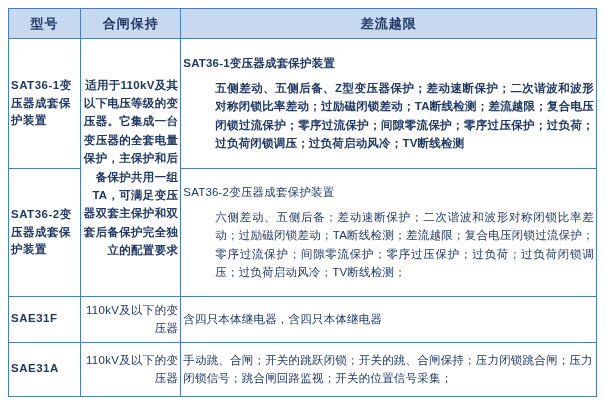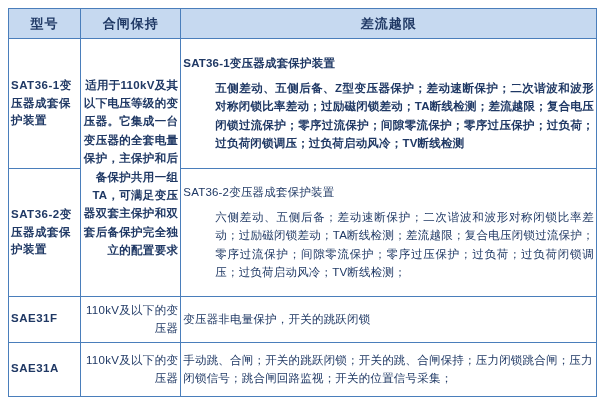--- a/index.html
+++ b/index.html
@@ -113,21 +113,21 @@
       <tr class="row-b">
         <td class="model">SAT36-2变压器成套保护装置</td>
         <td class="func">
           <span class="func-title">SAT36-2变压器成套保护装置</span>
           <span class="func-body">六侧差动、五侧后备；差动速断保护；二次谐波和波形对称闭锁比率差动；过励磁闭锁差动；TA断线检测；差流越限；复合电压闭锁过流保护；零序过流保护；间隙零流保护；零序过压保护；过负荷；过负荷闭锁调压；过负荷启动风冷；TV断线检测；</span>
         </td>
       </tr>
       <tr class="row-c">
         <td class="model">SAE31F</td>
         <td class="scope">110kV及以下的变压器</td>
-        <td class="func center-only">变压器非电量保护，开关的跳跃闭锁</td>
+        <td class="func center-only">含四只本体继电器，含四只本体继电器</td>
       </tr>
       <tr class="row-d">
         <td class="model">SAE31A</td>
         <td class="scope">110kV及以下的变压器</td>
         <td class="func center-only">手动跳、合闸；开关的跳跃闭锁；开关的跳、合闸保持；压力闭锁跳合闸；压力闭锁信号；跳合闸回路监视；开关的位置信号采集；</td>
       </tr>
     </tbody>
   </table>
 </div>
 

